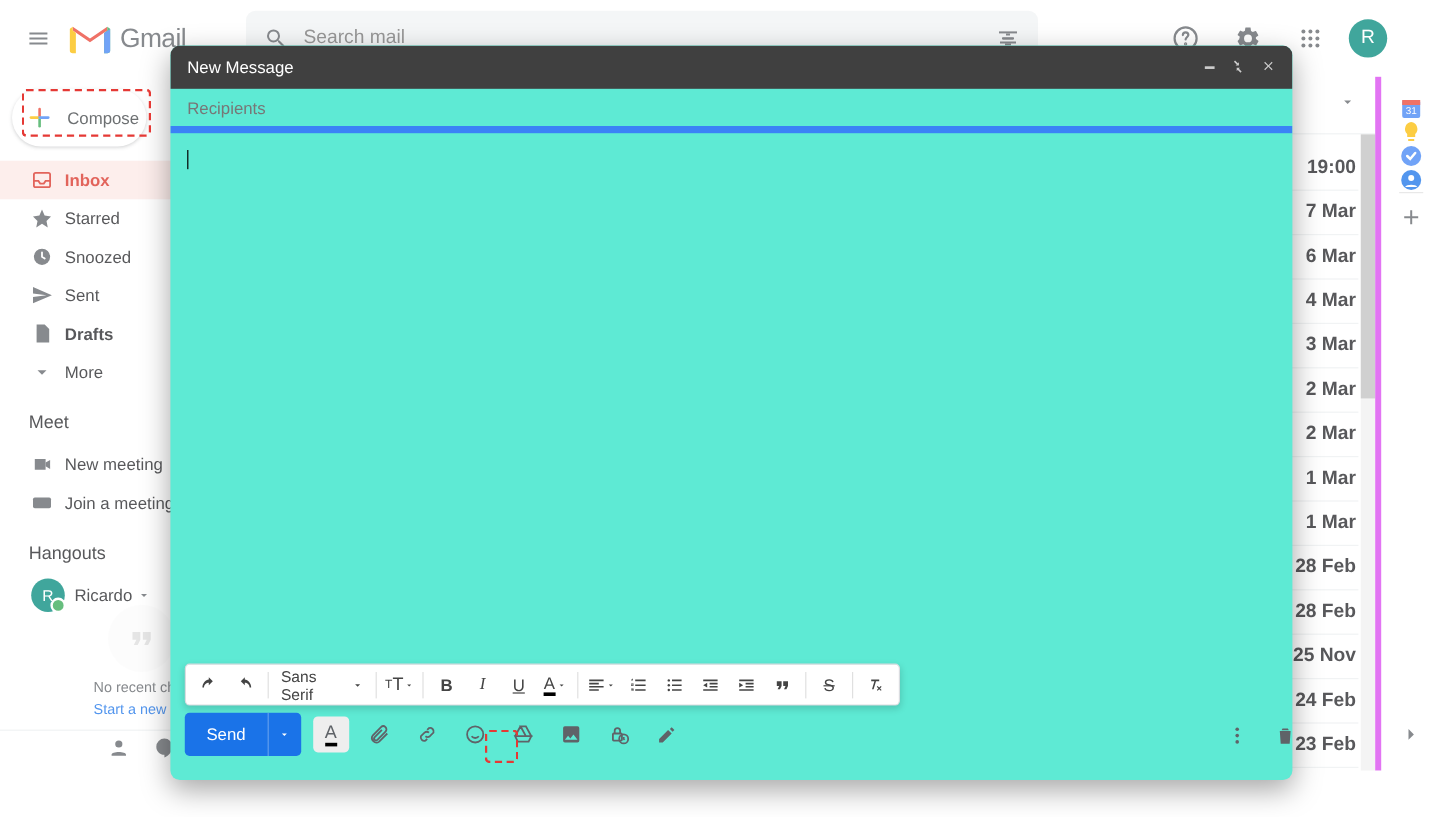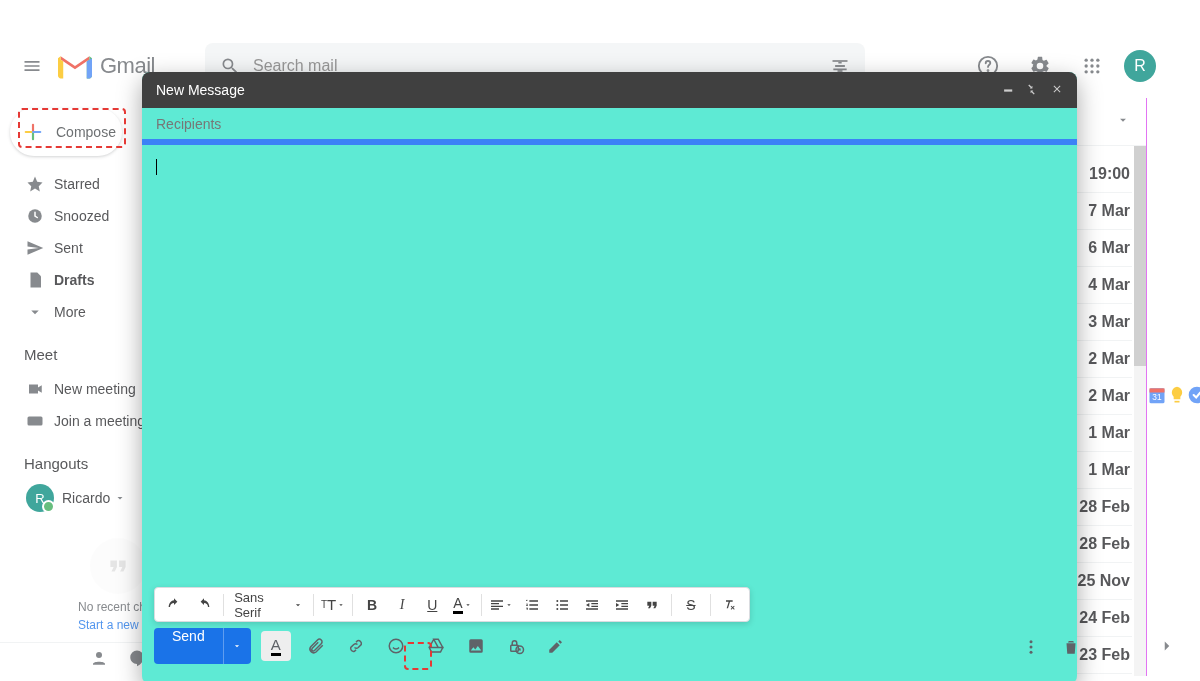--- a/index.html
+++ b/index.html
@@ -1,17 +1,17 @@
 <!DOCTYPE html>
 <html><head>
 <meta charset="utf-8">
 <style>
   * { box-sizing: border-box; margin: 0; padding: 0; }
   html, body { width: 1200px; height: 681px; overflow: hidden; font-family: Arial, sans-serif; background: #fff; }
-  .screen { position: relative; width: 1200px; height: 642px; margin-top: 34px; }
+  .screen { position: relative; width: 1200px; height: 642px; }
 
   
   .dim { position: absolute; inset: 0; background: rgba(255,255,255,0.25); pointer-events: none; z-index: 5; }
 
   .header { position: absolute; top: 0; left: 0; width: 1170px; height: 64px; display: flex; align-items: center; padding: 0 10px; background: #fff; }
   .menu-icon { width: 44px; height: 44px; display:flex; align-items:center; justify-content:center; border-radius:50%; color:#5f6368; cursor:pointer; }
   .logo { display:flex; align-items:center; margin-left:4px; }
   .logo svg { width:34px; height:28px; }
   .logo-text { font-size:22px; color:#5f6368; margin-left:8px; font-weight:400; letter-spacing:-0.5px; }
   .search-bar { margin-left:50px; width:660px; height:46px; background:#f1f3f4; border-radius:8px; display:flex; align-items:center; padding:0 10px; }
@@ -43,21 +43,21 @@
   .hang-avatar { width:28px; height:28px; border-radius:50%; background:#00897b; color:#fff; display:flex; align-items:center; justify-content:center; font-size:13px; margin-right:8px; position:relative; }
   .hang-avatar::after { content:''; position:absolute; right:-1px; bottom:-1px; width:9px; height:9px; border-radius:50%; background:#34a853; border:2px solid #fff; }
 
   .sidebar-bottom { position:absolute; left:0; bottom:0; width:100%; }
   .recent-chats { background:#f8f8f8; border-radius:50%; width:56px; height:56px; display:flex; align-items:center; justify-content:center; margin-left:90px; margin-bottom:6px; opacity:0.5; }
   .no-recent { font-size:12px; color:#5f6368; text-align:center; }
   .start-link { font-size:12px; color:#1a73e8; text-align:center; cursor:pointer; margin-top:4px; margin-bottom:10px; }
   .sb-footer { height:34px; border-top:1px solid #eceff1; display:flex; align-items:center; gap:20px; padding-left:90px; }
   .sb-footer .fi { color:#5f6368; cursor:pointer; }
 
-  .right-rail { position:absolute; right:0; top:64px; bottom:0; width:54px; border-left:1px solid #d946ef; display:flex; flex-direction:row; align-items:center; padding-top:16px; }
+  .right-rail { position:absolute; right:0; top:64px; bottom:0; width:54px; border-left:5px solid #d946ef; display:flex; flex-direction:column; align-items:center; padding-top:16px; }
   .rail-icon { width:20px; height:20px; }
   .rail-plus { width:40px; height:40px; display:flex; align-items:center; justify-content:center; color:#5f6368; cursor:pointer; border-radius:50%; }
   .rail-arrow { position:absolute; bottom:10px; width:40px; height:40px; display:flex; align-items:center; justify-content:center; color:#5f6368; cursor:pointer; border-radius:50%; }
 
   .maillist { position:absolute; left:240px; top:64px; right:54px; bottom:0; }
   .maillist-toolbar { height:48px; border-bottom:1px solid #eceff1; display:flex; align-items:center; padding:0 16px; }
   .dropdown-caret { margin-left:auto; color:#5f6368; cursor:pointer; }
   .date-col { position:absolute; right:14px; top:58px; width:66px; }
   .date-row { height:37px; display:flex; align-items:center; justify-content:flex-end; font-size:16px; font-weight:700; color:#202124; border-bottom:1px solid #eceff1; padding-right:2px; white-space:nowrap; }
   .scroll-track { position:absolute; right:0; top:48px; bottom:0; width:12px; background:#f1f1f1; }
@@ -71,21 +71,21 @@
   .cw-field { height:37px; border-bottom:6px solid #3b82f6; display:flex; align-items:center; padding:4px 14px; font-size:14px; color:#777; }
   .cw-body { flex:1; position:relative; padding:14px; }
   .cursor-line { width:1px; height:16px; background:#000; display:inline-block; }
 
   .format-toolbar { position:absolute; left:154px; bottom:54px; width:596px; height:35px; background:#fff; border:1px solid #dadce0; border-radius:4px; box-shadow:0 2px 6px rgba(0,0,0,.15); z-index:55; display:flex; align-items:center; padding:0 6px; gap:4px; }
   .ft-btn { width:28px; height:28px; display:flex; align-items:center; justify-content:center; color:#444; font-size:14px; cursor:pointer; border-radius:3px; position:relative; }
   .ft-sep { width:1px; height:22px; background:#e0e0e0; margin:0 2px; }
   .ft-font { display:flex; align-items:center; gap:4px; padding:0 4px; cursor:pointer; font-size:13px; color:#444; }
 
   .send-row { position:absolute; left:154px; bottom:12px; height:36px; display:flex; align-items:center; gap:10px; z-index:55; }
-  .send-btn { display:flex; align-items:flex-start; background:#1a73e8; border-radius:4px; overflow:hidden; height:36px; cursor:pointer; }
+  .send-btn { display:flex; align-items:center; background:#1a73e8; border-radius:4px; overflow:hidden; height:36px; cursor:pointer; }
   .send-btn .label { color:#fff; font-size:14px; font-weight:500; padding:0 18px; }
   .send-btn .arrow { width:28px; height:100%; display:flex; align-items:center; justify-content:center; border-left:1px solid rgba(255,255,255,.3); color:#fff; }
   .sr-icon { width:30px; height:30px; display:flex; align-items:center; justify-content:center; color:#5f6368; cursor:pointer; border-radius:4px; }
   .sr-right { position:absolute; left:1016px; bottom:14px; display:flex; align-items:center; gap:10px; z-index:55; }
   .fmt-a-active { background:#eee; }
 
   svg { flex-shrink:0; }
 </style>
 </head>
 <body>
@@ -168,20 +168,29 @@
       <svg viewBox="0 0 36 36">
           <path fill="#EA4335" d="M18 10v8h-8v-0" opacity="0"></path>
           <path d="M18 8v10" stroke="#EA4335" stroke-width="3" stroke-linecap="round"></path>
           <path d="M18 18v10" stroke="#34A853" stroke-width="3" stroke-linecap="round"></path>
           <path d="M8 18h10" stroke="#FBBC04" stroke-width="3" stroke-linecap="round"></path>
           <path d="M18 18h10" stroke="#4285F4" stroke-width="3" stroke-linecap="round"></path>
         </svg>
       <span>Compose</span>
     </div>
     <ul class="nav">
+      <li class="active">
+          <span class="nicon">
+            <svg width="18" height="18" viewBox="0 0 24 24" fill="none" stroke="currentColor" stroke-width="2">
+              <rect x="3" y="4" width="18" height="16" rx="2"></rect>
+              <path d="M3 13h5l2 3h4l2-3h5"></path>
+            </svg>
+          </span>
+          <span>Inbox</span>
+        </li>
       <li>
           <span class="nicon">
             <svg width="18" height="18" viewBox="0 0 24 24" fill="currentColor">
               <path d="M12 2l2.9 6.9L22 10l-5 4.9 1.4 7.1L12 18l-6.4 4L7 14.9 2 10l7.1-1.1z"></path>
             </svg>
           </span>
           <span>Starred</span>
         </li>
       <li>
           <span class="nicon">

